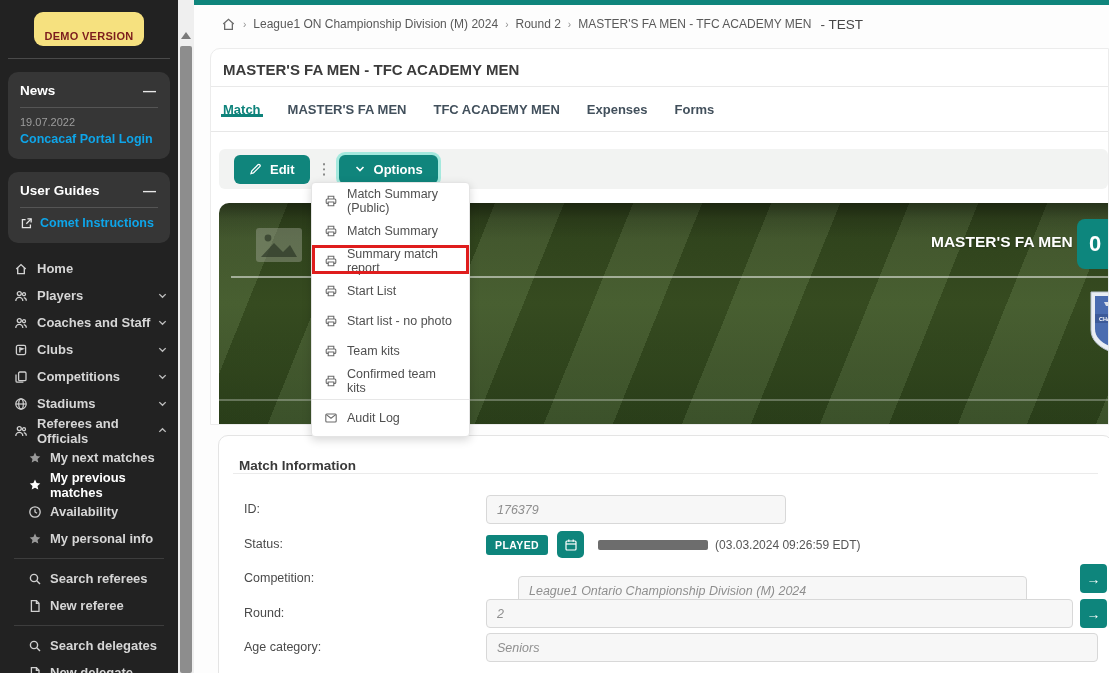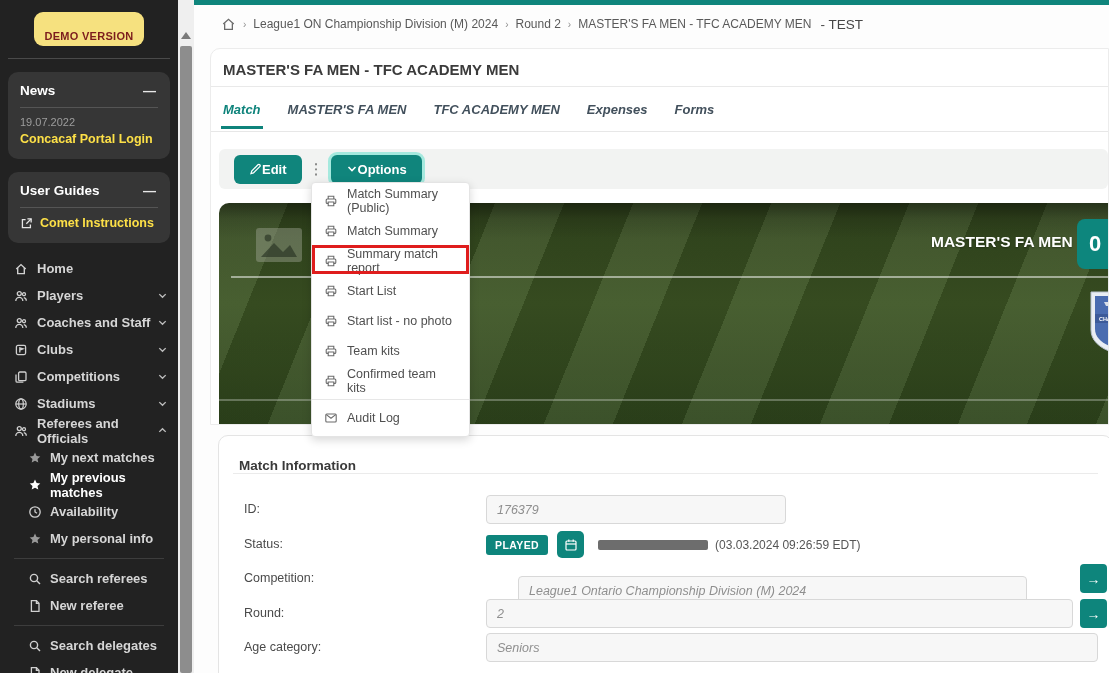--- a/index.html
+++ b/index.html
@@ -9,21 +9,21 @@
   
   #sidebar { position:absolute; left:0; top:0; width:178px; height:673px; background:#222222; color:#d9d9d9; }
   .demo-badge { display:block; margin:12px auto 0; width:110px; text-align:center; background:#f6e17f;
     color:#7c1d1d; font-size:11px; font-weight:bold; padding:18px 0 4px; border-radius:9px; letter-spacing:.3px; }
   .side-divider { border:none; border-top:1px solid #4a4a4a; margin:12px 8px 0; }
   .side-card { background:#363636; border-radius:10px; margin:13px 8px 0; padding:11px 12px 13px; }
   .side-card-head { display:flex; justify-content:space-between; align-items:center; color:#fff; font-weight:bold; font-size:13.5px; }
   .side-card-min { color:#e8e8e8; font-size:13px; cursor:pointer; padding:0 2px; }
   .side-card hr { border:none; border-top:1px solid #555; margin:9px 0 8px; }
   .news-date { color:#9d9d9d; font-size:11px; margin-bottom:4px; }
-  .side-link { color:#fde047; font-weight:bold; font-size:12.5px; display:flex; align-items:center; gap:7px; cursor:pointer; }
+  .side-link { color:#0ea5e9; font-weight:bold; font-size:12.5px; display:flex; align-items:center; gap:7px; cursor:pointer; }
   .menu { margin-top:12px; }
   .menu-item { display:flex; align-items:center; height:27px; padding:0 10px 0 14px; font-size:13px; font-weight:bold;
     color:#d6d6d6; cursor:pointer; }
   .menu-item .mi-label { flex:1; margin-left:9px; }
   .menu-sub { padding-left:28px; }
   .menu-sub .mi-label { margin-left:8px; }
   .menu-item.active { color:#ffffff; }
   .menu-divider { border:none; border-top:1px solid #3d3d3d; margin:6px 14px; }
   .icon { display:inline-flex; flex:none; }
   .icon svg { display:block; }
@@ -41,28 +41,28 @@
     gap:7px; font-size:12px; color:#595959; background:transparent; white-space:nowrap; }
   .crumb-sep { color:#8f8f8f; font-size:10px; }
   .crumb { cursor:pointer; }
   .crumb-test { font-size:13.5px; color:#474747; margin-left:2px; }
 
   .card-a { position:absolute; left:16px; top:48px; width:899px; height:377px; background:#fff;
     border:1px solid #ececec; border-radius:10px 0 0 0; overflow:hidden; }
   .page-title { position:absolute; left:12px; top:12px; font-size:15px; font-weight:bold; color:#3b3b3b; }
   .divider-a { position:absolute; left:0; right:0; top:37px; border-top:1px solid #e9e9e9; }
   .tabs { position:absolute; left:12px; top:53px; display:flex; gap:27px; font-size:13px; font-weight:bold; color:#42505c; }
-  .tab { padding-bottom:12px; cursor:pointer; position:relative;font-style:italic; }
+  .tab { cursor:pointer; position:relative; }
   .tab.active { color:#0e837b; }
   .tab.active::after { content:""; position:absolute; left:-2px; right:-2px; bottom:0; height:3px; background:#0e837b; }
   .divider-b { position:absolute; left:0; right:0; top:82px; border-top:1px solid #e7e7e7; }
 
   .toolbar { position:absolute; left:8px; right:0; top:100px; height:40px; background:#f2f3f2; border-radius:6px;
     display:flex; align-items:center; }
-  .btn-teal { display:inline-flex; align-items:center; gap:0; background:#10857c; color:#fff; font-weight:bold;
+  .btn-teal { display:inline-flex; align-items:center; gap:8px; background:#10857c; color:#fff; font-weight:bold;
     font-size:13px; border:none; border-radius:6px; padding:7px 15px; cursor:pointer; font-family:inherit; }
   .btn-edit { margin-left:15px; }
   .btn-dots { color:#6f6f6f; font-size:15px; margin:0 7px; cursor:pointer; user-select:none; }
   .btn-options { box-shadow:0 0 0 3px #a5e9de; }
 
   .hero { position:absolute; left:8px; right:0; top:154px; height:223px; border-radius:10px 0 0 0; overflow:hidden;
     background:
       linear-gradient(180deg, rgba(0,0,0,.40) 0%, rgba(0,0,0,.12) 7%, rgba(0,0,0,0) 16%),
       repeating-linear-gradient(112deg, rgba(255,255,255,.06) 0 64px, rgba(0,0,0,.12) 64px 128px),
       linear-gradient(180deg, #34491f 0%, #3d5524 45%, #2f461d 100%); }

